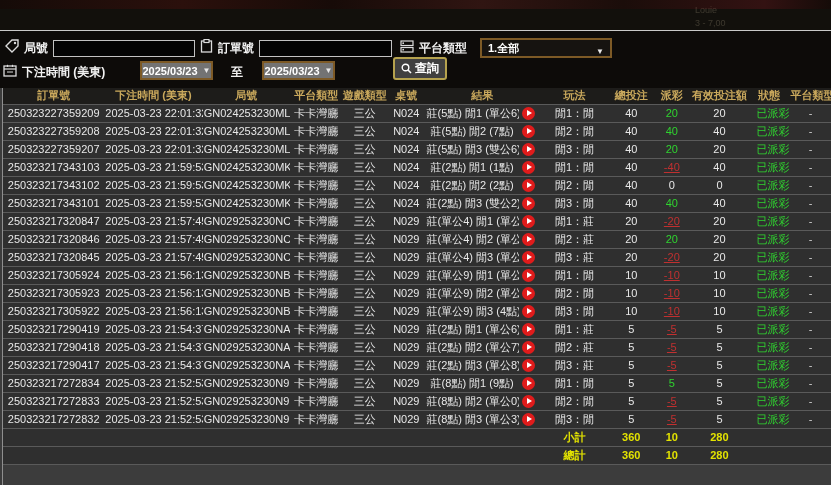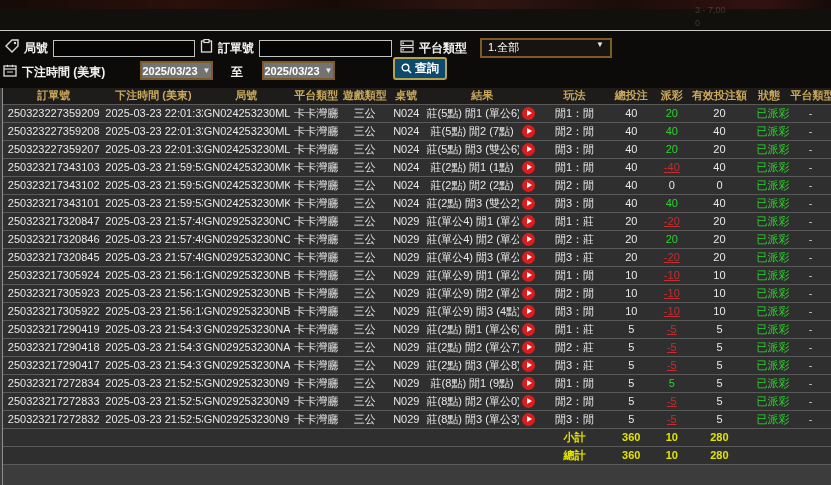--- a/index.html
+++ b/index.html
@@ -19,23 +19,23 @@
   .flabel { color:#f2f2f2; font-weight:bold; font-size:12px; white-space:nowrap; }
   .ficon { display:inline-block; vertical-align:middle; }
   .frow { position:absolute; display:flex; align-items:center; gap:5px; }
   .tinput { background:#040404; border:1px solid #c2c2c2; height:17px; color:#fff;
     font-size:11px; padding:0 3px; outline:none; }
   .dateselect { background:#737373; border:2px solid #7d5a26; height:19px; color:#fff;
     font-weight:bold; font-size:11px; display:inline-flex; align-items:center;
     justify-content:center; gap:5px; cursor:pointer; }
   .caret { font-size:8px; color:#e8e8e8; }
   .dropdown { background:#161310; border:2px solid #7d5a26; height:20px; width:132px;
-    color:#fff; font-size:11px; display:inline-flex; align-items:flex-start;
-    justify-content:space-between; padding:0 6px; cursor:pointer; }
-  .btn-search { position:absolute; left:393px; top:26px; background:#0c4a6e;
+    color:#fff; font-size:11px; display:inline-flex; align-items:flex-end;
+    justify-content:space-between; padding:0 6px; cursor:pointer;font-weight:bold; }
+  .btn-search { position:absolute; left:393px; top:26px; background:#404040;
     border:2px solid #b5a24e; border-radius:3px; color:#fff; font-weight:bold;
     font-size:12px; height:23px; padding:0 6px; display:inline-flex; align-items:center;
     gap:3px; cursor:pointer; }
 
   
   #tablearea { position:absolute; left:0; top:88px; width:831px; height:397px; background:#3c3c3c; }
   #vline { position:absolute; left:2px; top:0; width:1px; height:397px; background:#8f8f8f; }
   table { border-collapse:collapse; table-layout:fixed; width:828px; margin-left:3px; font-size:11px; }
   thead th { color:#c9a85c; font-weight:bold; font-size:11px; height:16px;
     background:#1d1c1a; white-space:nowrap; overflow:hidden; text-align:center; }
@@ -52,20 +52,21 @@
   .play-icon::after { content:""; display:block; margin-left:1px;
     border-left:5px solid #fff; border-top:3px solid transparent; border-bottom:3px solid transparent; }
   tr#endcap td { background:#3c3c3c; border-top:1px solid #5a5a5a; height:2px; }
 </style>
 </head>
 <body>
 
 <div id="screen">
   <div id="topstrip"></div>
   <div id="remnants">
+    <div>Louie</div>
     <div>3 - 7,00</div>
     <div>0</div>
   </div>
   <div id="topdivider"></div>
 
   <div id="filters">
 
     <div class="frow" style="left:5px; top:8px;">
       <span class="ficon">
         <svg width="14" height="14" viewBox="0 0 14 14">

